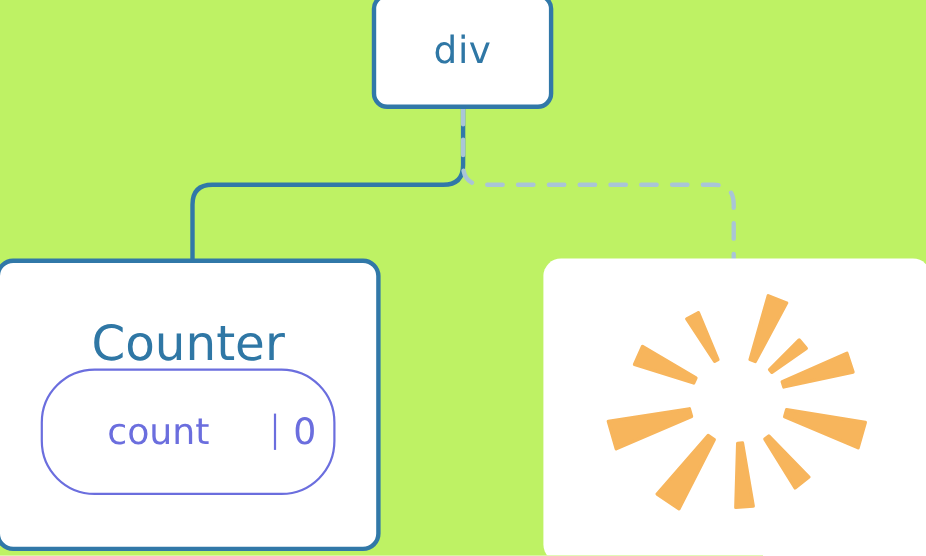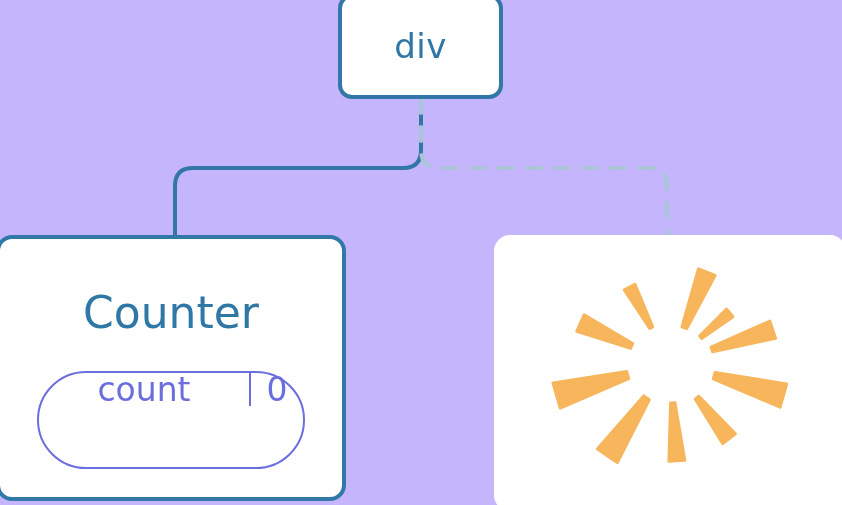--- a/index.html
+++ b/index.html
@@ -9,21 +9,21 @@
   body {
     width: 842px;
     height: 505px;
     overflow: hidden;
     font-family: "DejaVu Sans", "Liberation Sans", sans-serif;
   }
   #stage {
     position: relative;
     width: 842px;
     height: 505px;
-    background: #c4b5fd;
+    background: #bef264;
     overflow: hidden;
   }
   #wires {
     position: absolute;
     left: 0;
     top: 0;
     width: 842px;
     height: 505px;
     pointer-events: none;
   }
@@ -69,28 +69,27 @@
   #node-counter .node-title {
     color: #2f77a5;
     font-size: 44px;
     line-height: 1;
     margin-top: 52px;
   }
 
   
   .state-pill {
     position: relative;
-    margin-top: 36px;
     width: 268px;
-    height: 98px;
+    height: 115px;
     border: 2.5px solid #6b6ede;
     border-radius: 49px;
     box-sizing: border-box;
     display: flex;
-    align-items: flex-start;
+    align-items: center;
   }
   .state-pill .pill-key,
   .state-pill .pill-value {
     display: flex;
     align-items: center;
     justify-content: center;
     color: #6b6ede;
     font-size: 33px;
     line-height: 1;
   }

